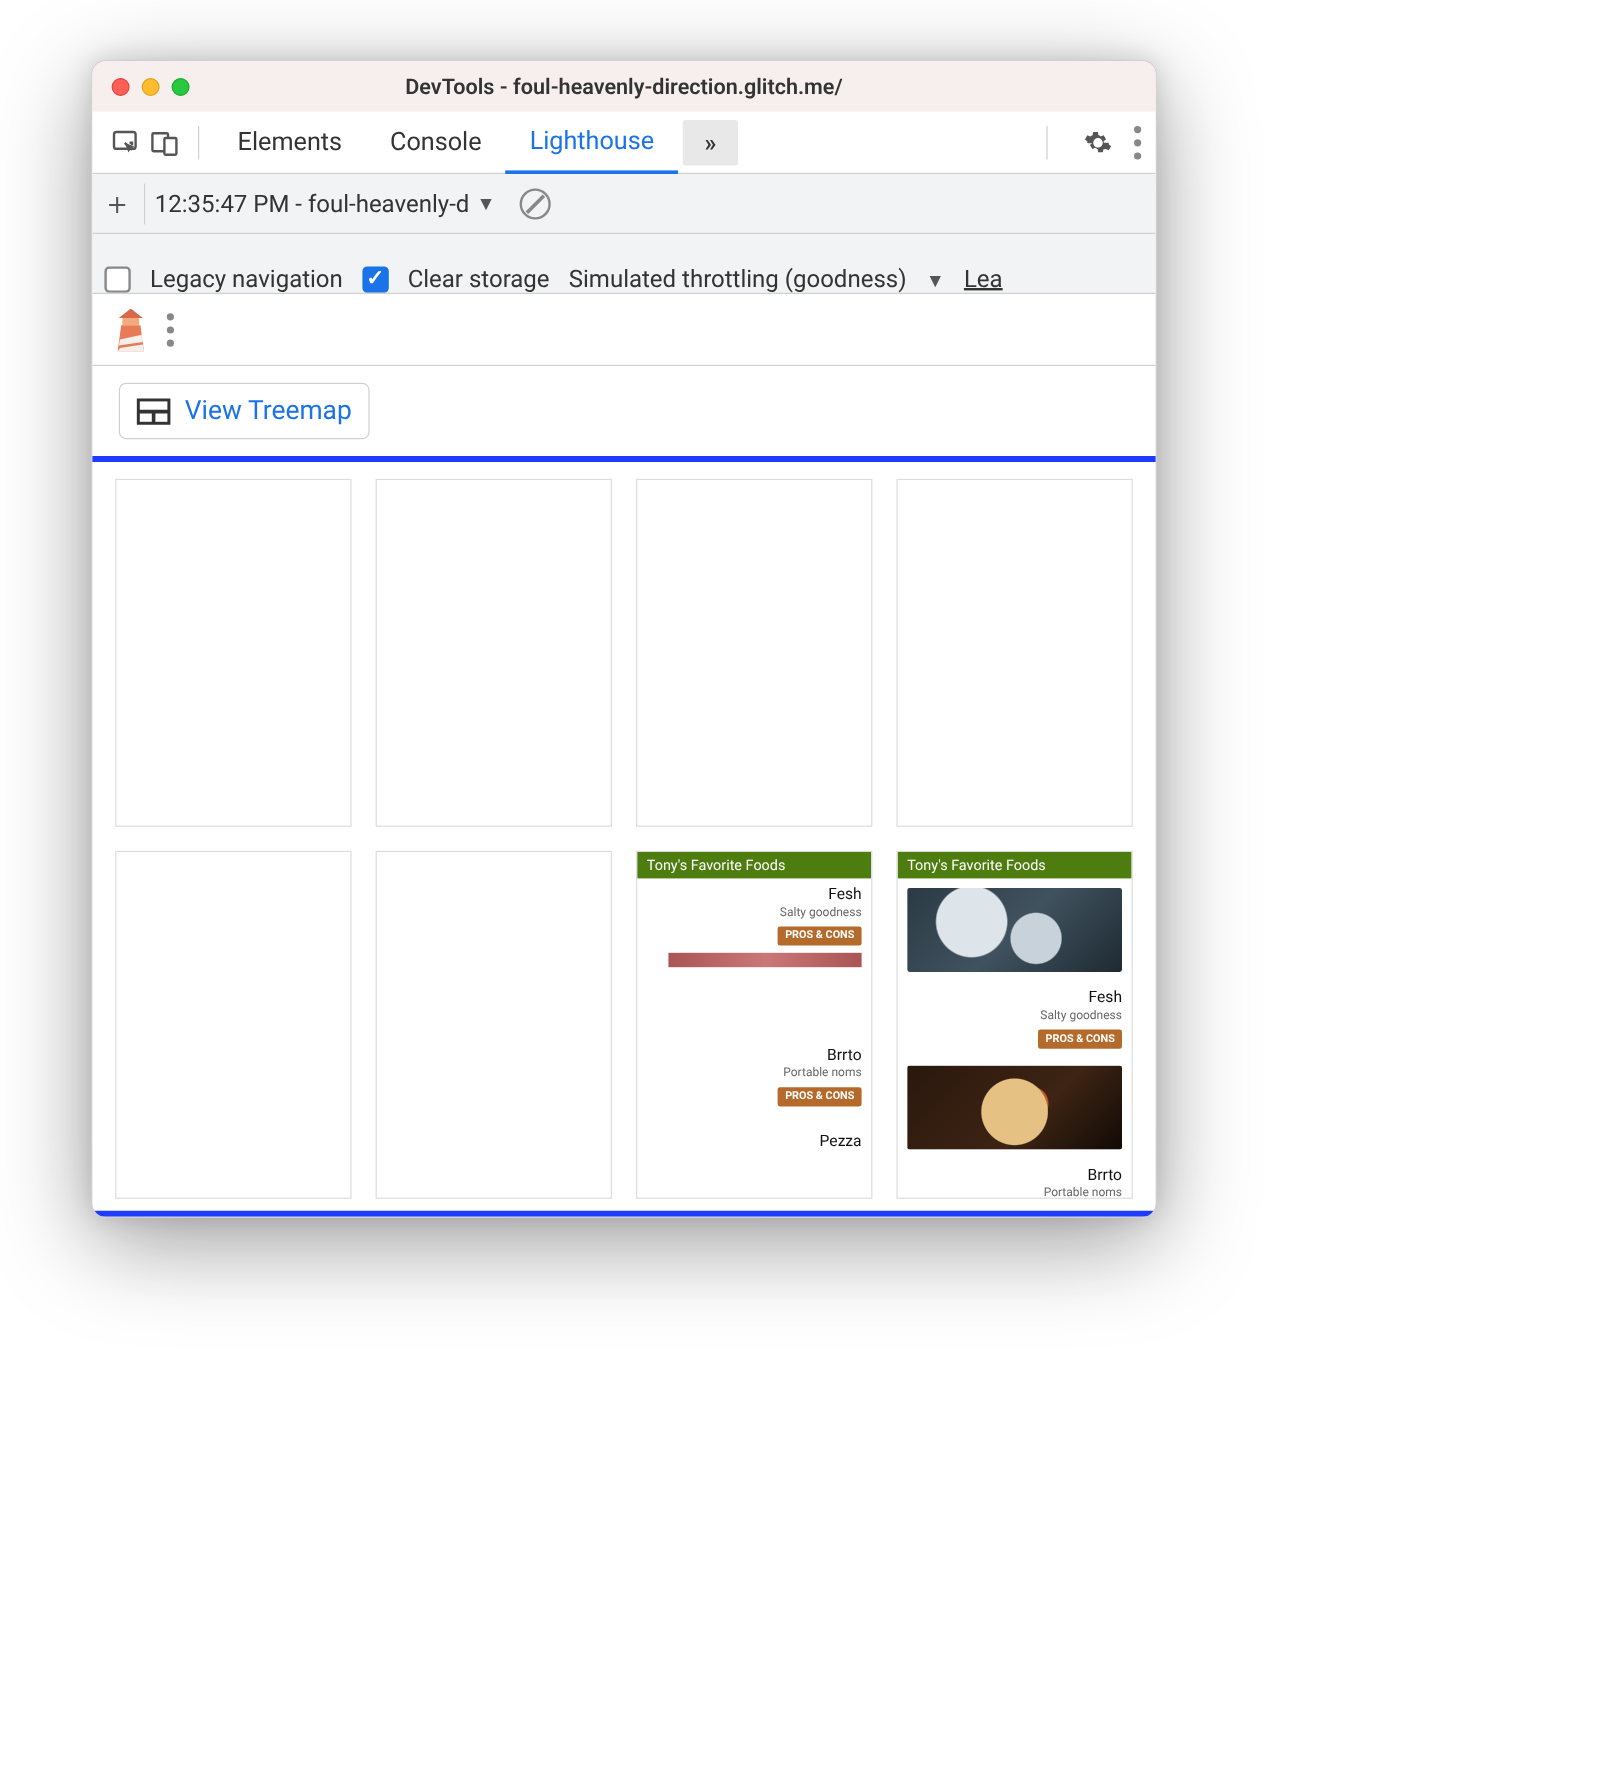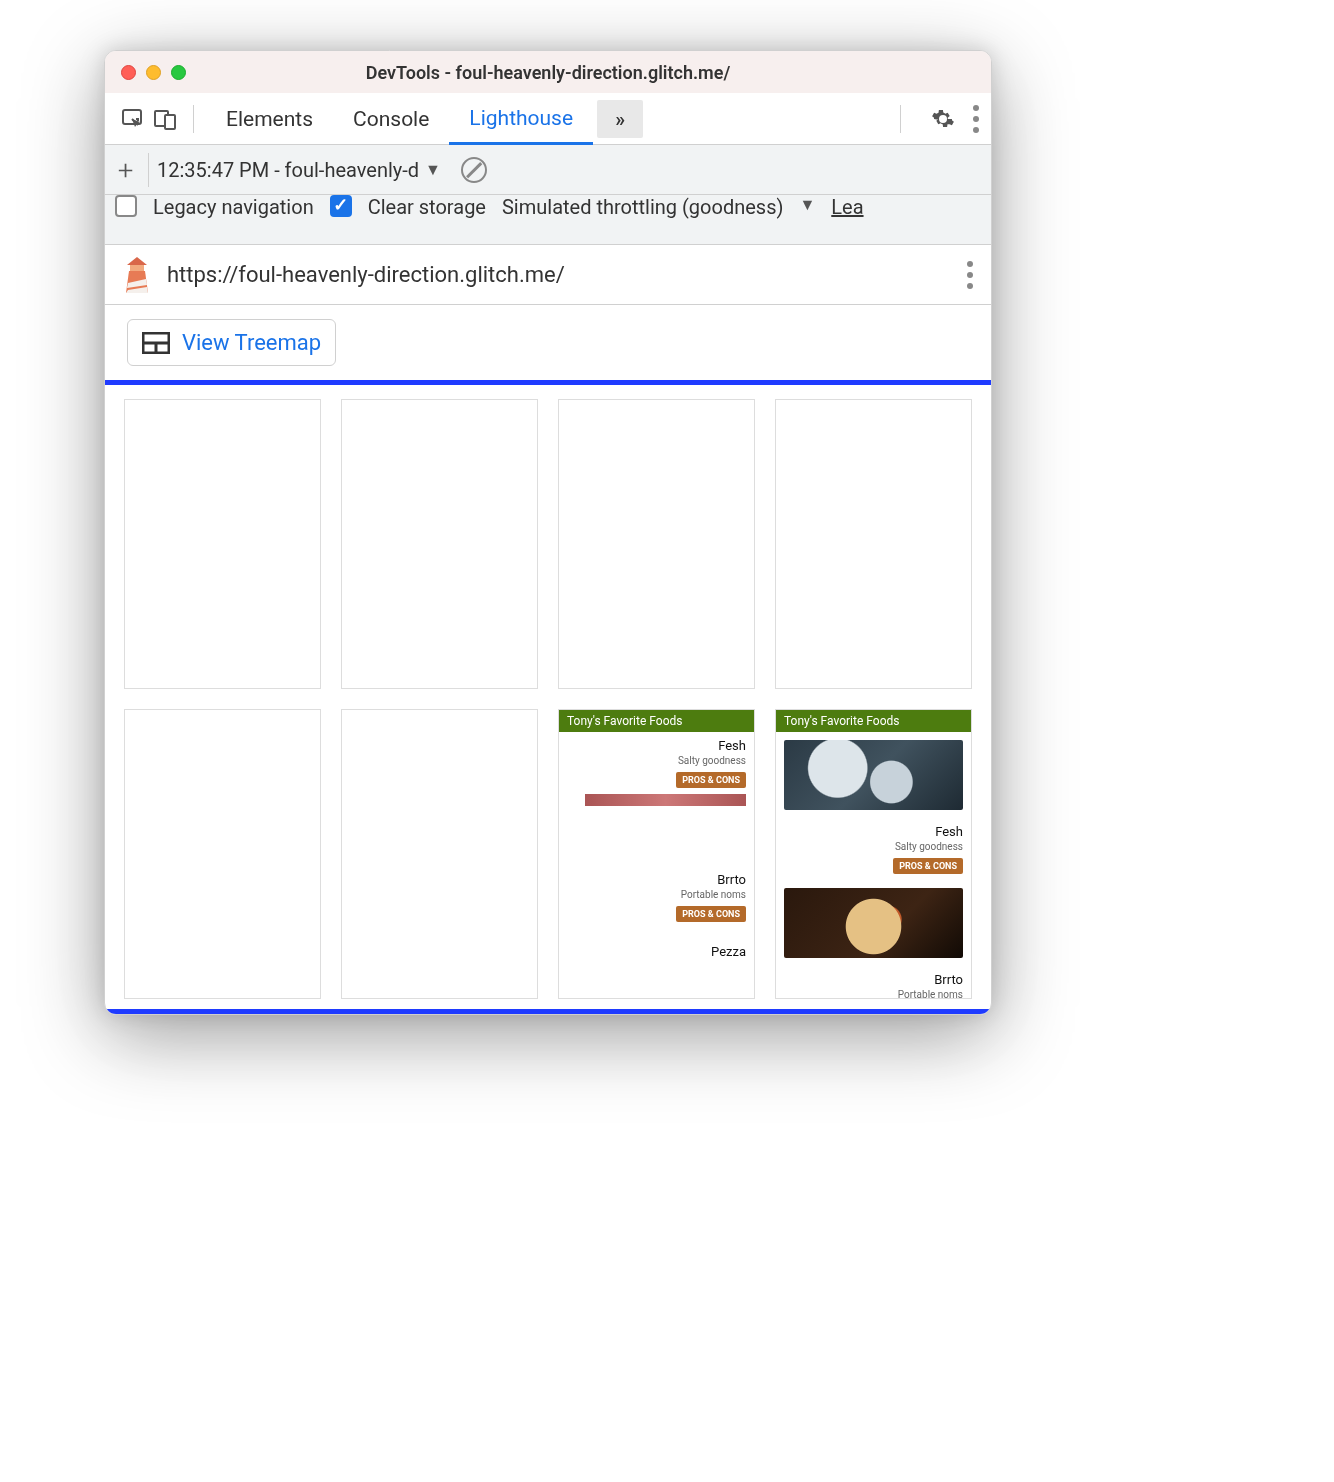--- a/index.html
+++ b/index.html
@@ -6,21 +6,21 @@
   body {
     font-family: -apple-system, BlinkMacSystemFont, "Segoe UI", Roboto, Helvetica, Arial, sans-serif;
     background: #fff;
     width: 1334px;
     height: 1482px;
     position: relative;
   }
   .shadow-wrap {
     position: absolute;
     top: 50px;
-    left: 104px;
+    left: 76px;
     width: 888px;
     filter: drop-shadow(0 20px 40px rgba(0,0,0,0.35)) drop-shadow(0 0 10px rgba(0,0,0,0.15));
   }
   .window {
     background: #fff;
     border-radius: 12px;
     overflow: hidden;
     border: 1px solid #d0d0d0;
   }
   
@@ -130,21 +130,21 @@
     width:2.5px; height:20px;
     background:#888;
     left:50%; top:50%;
     transform:translate(-50%,-50%) rotate(45deg);
   }
   
   .optbar {
     height:50px;
     background:#f1f3f4;
     border-bottom:1px solid #d0d0d0;
-    display:flex; align-items:flex-start;
+    display:flex; align-items:flex-end;
     padding:0 10px;
     gap:16px;
     font-size:20px;
     color:#333;
     overflow:hidden;
   }
   .chk {
     width:22px; height:22px;
     border:2px solid #888; border-radius:4px;
     background:#fff;
@@ -333,21 +333,20 @@
     <div class="urlbar">
       <span class="lh-icon">
         <svg viewBox="0 0 28 36" width="28" height="36">
           <polygon points="14,0 24,8 4,8" fill="#d9674a"></polygon>
           <rect x="7" y="8" width="14" height="6" fill="#f2aa7f"></rect>
           <polygon points="6,14 22,14 25,36 3,36" fill="#e77b55"></polygon>
           <polygon points="3,36 25,36 24,30 5,33" fill="#f5f0ec"></polygon>
           <polygon points="5,26 23,22 24,28 4,31" fill="#f5f0ec"></polygon>
         </svg>
       </span>
-      <span class="url">https://foul-heavenly-direction.glitch.me/</span>
       <div>
         <div class="vdots">
             <span></span>
             <span></span>
             <span></span>
           </div>
       </div>
     </div>
 
     <div class="btnrow">

